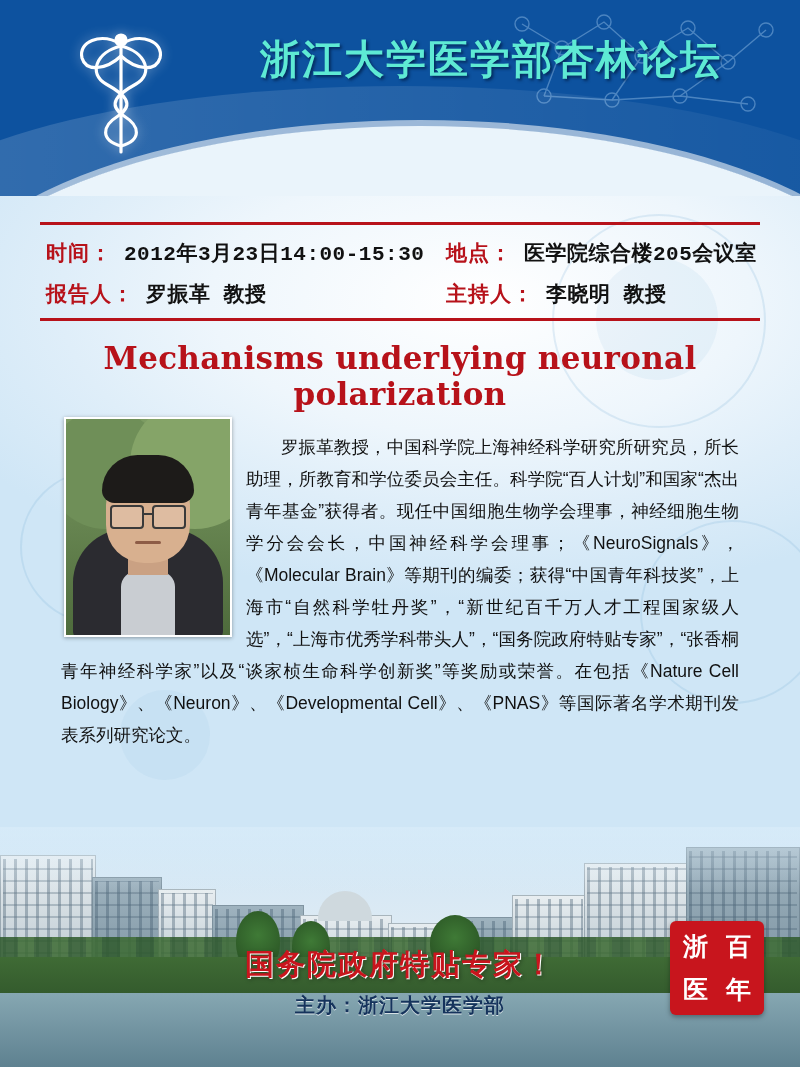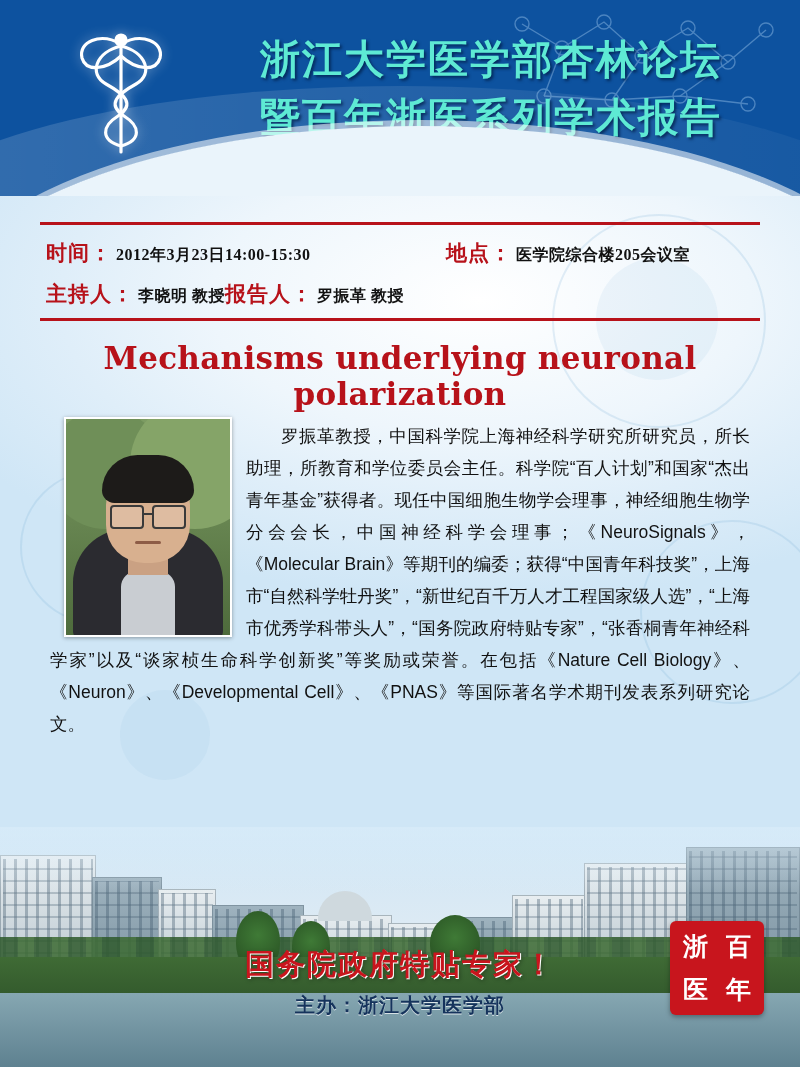--- a/index.html
+++ b/index.html
@@ -73,23 +73,23 @@
   }
   .info .row{display:flex;width:100%;height:41px;align-items:center;}
   .info .cell{display:flex;align-items:baseline;}
   .info .cell.left{width:400px;}
   .lab{
     color:#b7121a;font-weight:bold;font-size:21px;
     font-family:"DejaVu Serif", serif;
     letter-spacing:1px;white-space:nowrap;
   }
   .val{
-    color:#111;font-weight:bold;font-size:16px;
-    font-family:Liberation Serif, serif;
-    letter-spacing:.5px;white-space:nowrap;margin-left:4px;
+    color:#111;font-weight:bold;font-size:21px;
+    font-family:Liberation Mono, monospace;
+    letter-spacing:.5px;white-space:nowrap;margin-left:12px;
   }
 
   
   .etitle{
     position:absolute;left:0;top:340px;width:800px;text-align:center;
     color:#b7121a;
     font-family:"DejaVu Serif", serif;
     font-weight:bold;font-size:31px;letter-spacing:.3px;
   }
 
@@ -133,21 +133,21 @@
 
   .bio{
     position:absolute;left:50px;top:420px;width:700px;
     font-family:"Liberation Sans", sans-serif;
     font-size:17.5px;line-height:32px;color:#111;
     text-align:justify;
   }
   .bio .shape{
     float:left;width:196px;height:222px;shape-outside:margin-box;
   }
-  .bio p{margin:0;text-indent:2em;}
+  .bio p{margin:11px;text-indent:2em;}
 
   
   .campus{
     position:absolute;left:0;bottom:0;width:800px;height:240px;overflow:hidden;
   }
   .sky{position:absolute;inset:0;background:linear-gradient(#cfe6f6 0%, #dceaf4 40%, #cfe0ea 100%);}
   .water{position:absolute;left:0;bottom:0;width:800px;height:74px;background:linear-gradient(#86a7b2,#5e8190);}
   .lawn{position:absolute;left:0;bottom:50px;width:800px;height:60px;background:linear-gradient(#3f6b35,#2d5128);}
   .bldg{position:absolute;bottom:86px;background:linear-gradient(180deg,#e8eef1,#b9c6ce);box-shadow:inset 0 0 0 1px rgba(90,110,125,.45);}
   .bldg.dark{background:linear-gradient(180deg,#9fb3bf,#7d94a2);}
@@ -234,44 +234,43 @@
           <path d="M55 16 C 80 22, 88 44, 70 54 C 52 64, 40 74, 58 86 C 74 96, 76 110, 55 116"></path>
           <path d="M55 14 C 34 2, 12 12, 16 28 C 20 42, 40 40, 55 26"></path>
           <path d="M55 14 C 76 2, 98 12, 94 28 C 90 42, 70 40, 55 26"></path>
           <circle cx="55" cy="10" r="5" fill="#ffffff"></circle>
         </g>
       </svg>
     </div>
 
     <div class="htitle">
       <div class="l1">浙江大学医学部杏林论坛</div>
-      <div class="l2">暨百年浙医系列学术报告</div>
     </div>
   </div>
 
   <div class="redline top"></div>
   <div class="info">
     <div class="row">
       <div class="cell left">
         <span class="lab">时间：</span>
         <span class="val">2012年3月23日14:00-15:30</span>
       </div>
       <div class="cell">
         <span class="lab">地点：</span>
         <span class="val">医学院综合楼205会议室</span>
       </div>
     </div>
     <div class="row">
+      <div class="cell left">
+        <span class="lab">报告人：</span>
+        <span class="val">罗振革 教授</span>
+      </div>
       <div class="cell">
         <span class="lab">主持人：</span>
         <span class="val">李晓明 教授</span>
-      </div>
-      <div class="cell left">
-        <span class="lab">报告人：</span>
-        <span class="val">罗振革 教授</span>
       </div>
     </div>
   </div>
   <div class="redline bot"></div>
 
   <div class="etitle">Mechanisms underlying neuronal polarization</div>
 
   <div class="photo">
     <div class="bg"></div>
     <div class="hillL"></div>

